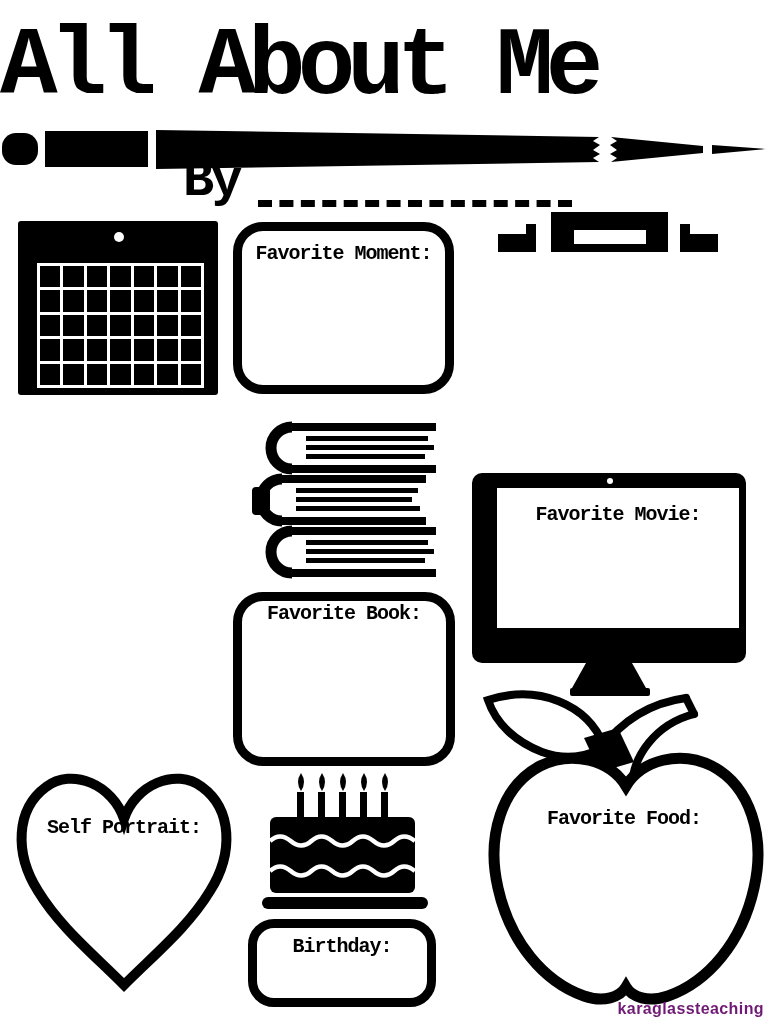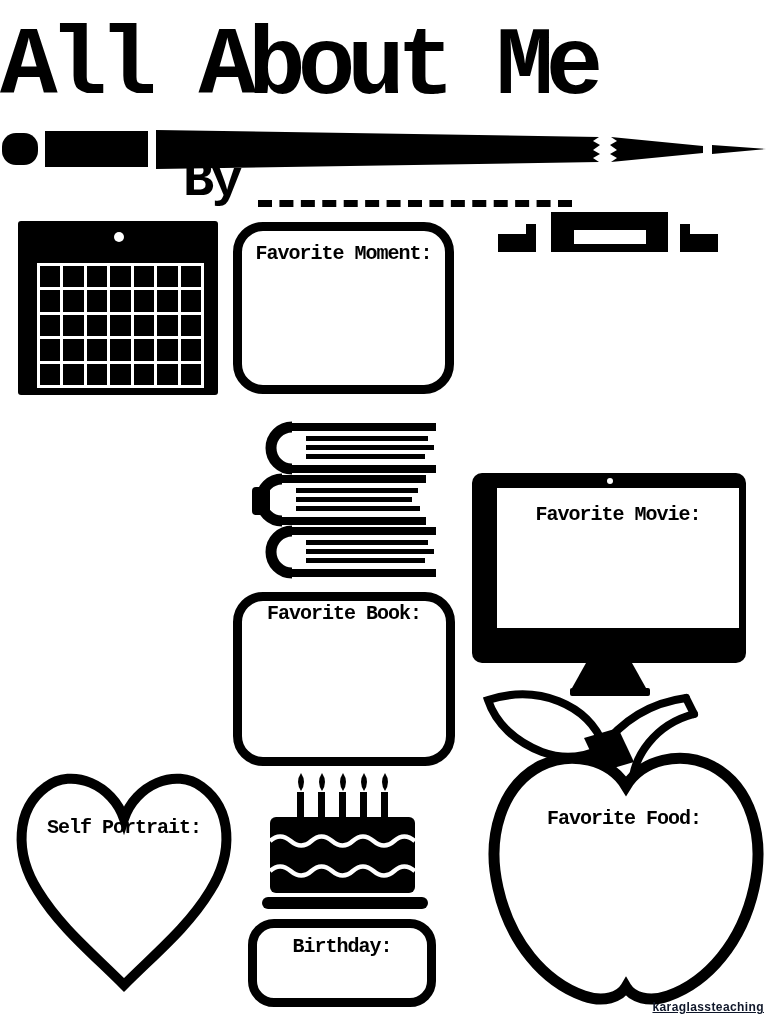--- a/index.html
+++ b/index.html
@@ -32,21 +32,21 @@
   .bp-pocket{position:absolute;left:30px;top:155px;width:139px;height:99px;border:9px solid var(--ink);
              background:var(--paper);box-sizing:border-box;}
   .bp-pocket-inner{position:absolute;left:3px;top:3px;right:3px;bottom:3px;border:4px solid var(--ink);}
   
   .monitor{left:472px;top:473px;width:274px;height:224px;}
   .mon-frame{position:absolute;left:0;top:0;width:274px;height:190px;background:var(--ink);border-radius:10px;}
   .mon-screen{position:absolute;left:25px;top:15px;width:242px;height:140px;background:var(--paper);}
   .mon-cam{position:absolute;left:135px;top:5px;width:6px;height:6px;border-radius:50%;background:var(--paper);}
   
   .watermark{right:4px;top:1000px;font-family:"Liberation Sans",sans-serif;font-weight:700;
-             font-size:12px;letter-spacing:0.4px;color:#0f172a;text-decoration:underline;}
+             font-size:16px;letter-spacing:0.4px;color:#701a75;}
   svg{display:block;}
 </style>
 </head>
 <body>
 
 <div class="page">
 
   <div class="abs title">All About Me</div>
 
   <svg class="abs" style="left:0;top:128px;" width="768" height="42" viewBox="0 0 768 42">

